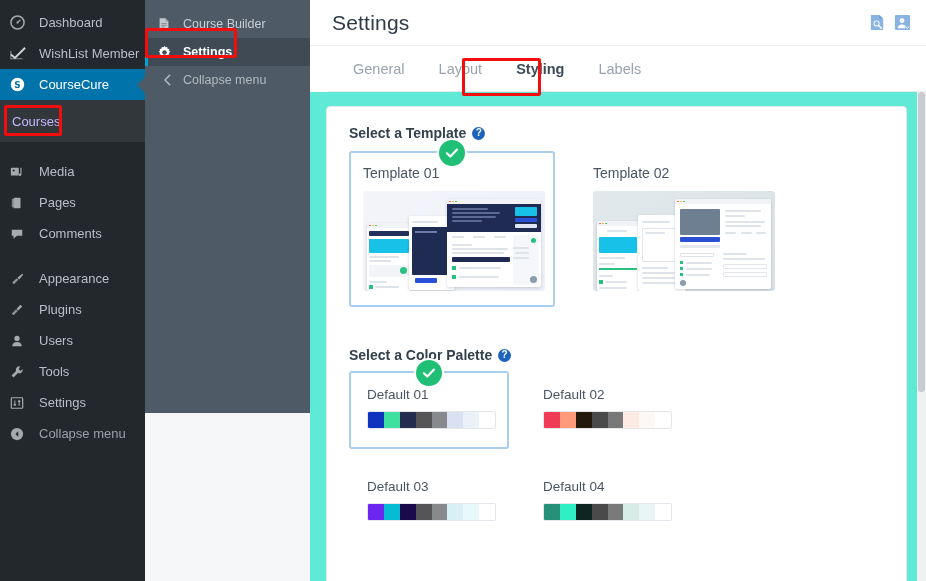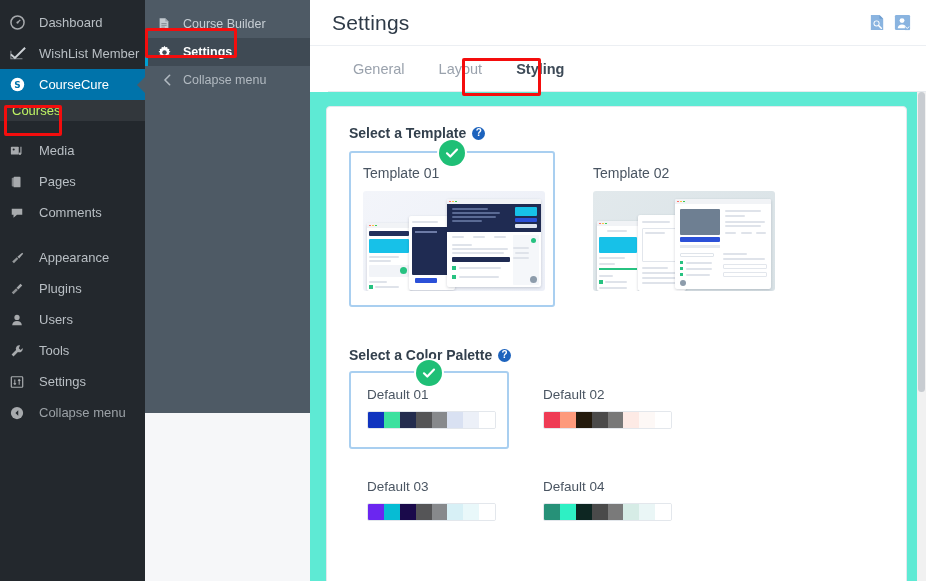--- a/index.html
+++ b/index.html
@@ -43,25 +43,25 @@
   .menu-item.current .mi-ico { color: #fff; }
   .menu-item.current .arrow {
     position: absolute; right: 0; top: 50%;
     transform: translateY(-50%);
     width: 0; height: 0;
     border-top: 8px solid transparent;
     border-bottom: 8px solid transparent;
     border-right: 8px solid #4c5b66;
   }
   .submenu-item {
-    height: 21px;
+    height: 42px;
     display: flex; align-items: center;
     padding-left: 12px;
     background: #32373c;
-    color: #bef264;
+    color: #c4b5fd;
     font-size: 13px;
     cursor: pointer;
   }
   .menu-sep { height: 14px; }
   .menu-item.dim { color: #9ba1a6; }
 
   
   .redbox {
     position: absolute;
     border: 3px solid #f40d0d;
@@ -446,20 +446,21 @@
               <path d="M12.8 14.3 L15 16.2 L17.2 14.3" stroke="#ffffff" stroke-width="1" fill="none"></path>
             </svg>
         </span>
       </div>
     </div>
 
     <div class="tabsbar">
       <div class="tab">General</div>
       <div class="tab">Layout</div>
       <div class="tab active">Styling</div>
+      <div class="tab">Labels</div>
     </div>
 
     <div class="contentarea">
       <div class="card">
 
         <div class="section-title">
           <span>Select a Template</span>
           <span class="help-ico">?</span>
         </div>
 

